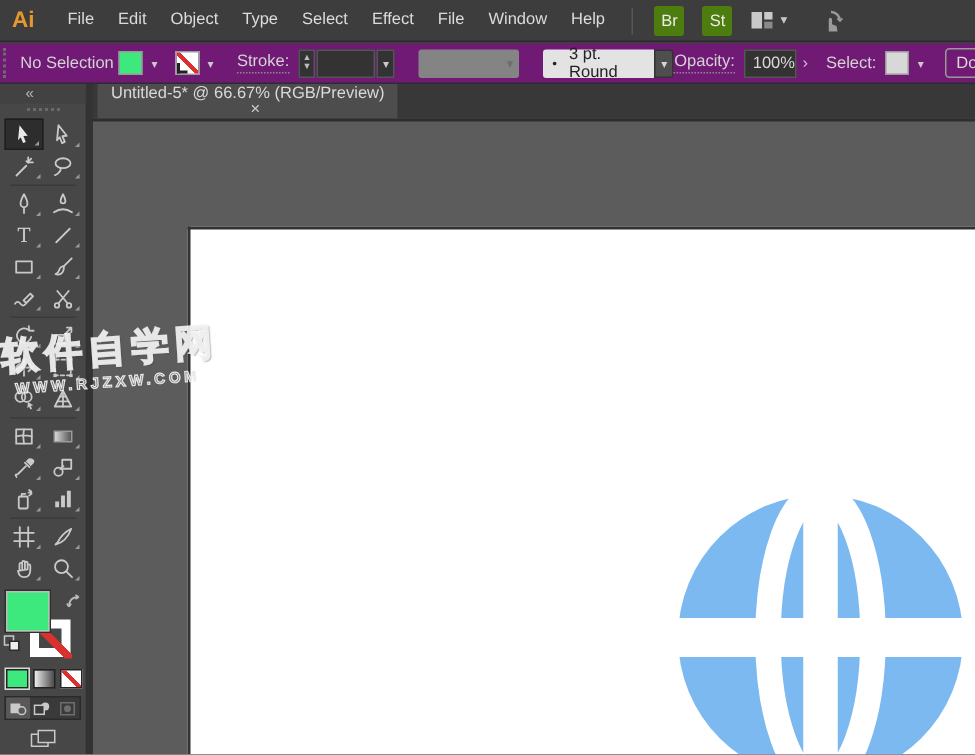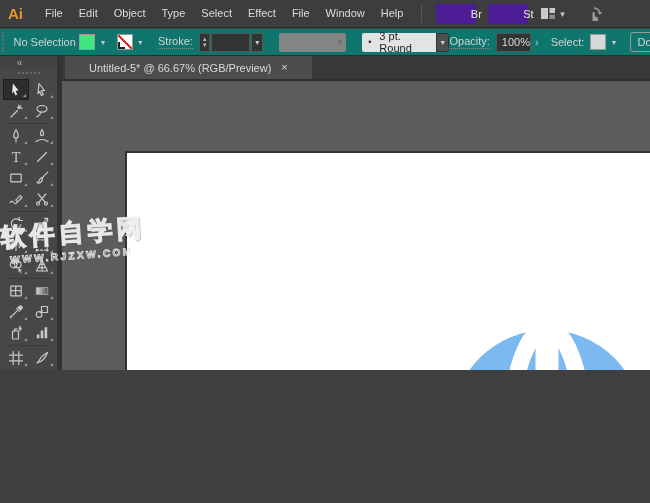--- a/index.html
+++ b/index.html
@@ -1,33 +1,33 @@
 <!DOCTYPE html>
 <html><head>
 <meta charset="utf-8">
 <style>
   * { margin:0; padding:0; box-sizing:border-box; }
   html,body { width:650px; height:503px; overflow:hidden; }
   body { font-family:"Liberation Sans","DejaVu Sans",sans-serif; background:#3f3f3f; }
-  #app { position:relative; width:650px; height:370px; overflow:hidden; background:#3f3f3f; }
+  #app { position:relative; width:650px; height:503px; overflow:hidden; background:#3f3f3f; }
 
   
   .menubar { position:absolute; top:0; left:0; right:0; height:28px; background:#3d3d3d;
     border-bottom:1px solid #2b2b2b; display:flex; align-items:center; padding-left:8px; }
   .ai-logo { color:#e8962e; font-weight:bold; font-size:15px; margin-right:14px; letter-spacing:0; }
   .menu-item { color:#dcdcdc; font-size:11px; padding:0 8px; line-height:27px; cursor:default; }
   .mb-sep { width:1px; height:18px; background:#565656; margin:0 8px 0 10px; }
-  .mb-btn { width:20px; height:20px; background:#4c1d95; border-radius:2px; color:#ececec;
-    font-size:11px; display:flex; align-items:center; justify-content:center; margin:0 6px;padding-left:40px; }
+  .mb-btn { width:20px; height:20px; background:#4d7c0f; border-radius:2px; color:#ececec;
+    font-size:11px; display:flex; align-items:center; justify-content:center; margin:0 6px; }
   .ws-wrap { display:flex; align-items:center; margin:0 6px; }
   .chev { color:#c9c9c9; font-size:9px; margin-left:4px; }
   .touch-wrap { margin-left:14px; display:flex; align-items:center; }
 
   
-  .controlbar { position:absolute; top:29px; left:0; right:0; height:27px; background:#0f766e;
+  .controlbar { position:absolute; top:29px; left:0; right:0; height:27px; background:#701a75;
     border-bottom:1px solid #2c2c2c; display:flex; align-items:center; overflow:hidden; }
   .cb-grip { width:6px; height:20px; margin-left:2px; border-left:2px dotted #6d6d6d; }
   .cb-label { color:#d3d3d3; font-size:11px; white-space:nowrap; }
   .cb-label.dotted { border-bottom:1px dotted #8a8a8a; padding-bottom:1px; }
   .no-sel { margin:0 10px 0 6px; width:56px; }
   .swatch { width:18px; height:16px; border:1px solid #9a9a9a; position:relative; }
   .swatch.stroke-none { background:#fff; }
   .swatch.stroke-none::before { content:""; position:absolute; inset:0;
     background:linear-gradient(45deg, transparent 43%, #d93030 43%, #d93030 57%, transparent 57%); }
   .swatch.stroke-none::after { content:""; position:absolute; left:0; bottom:0; width:5px; height:5px;
@@ -97,21 +97,21 @@
 
   .screen-btn { margin-top:6px; display:flex; justify-content:center; }
 
   
   .gutter { position:absolute; top:0; left:57px; width:5px; height:447px; background:#333; }
 
   
   .docpane { position:absolute; top:0; left:62px; right:0; bottom:0; }
   .tabbar { height:23px; background:#383838; display:flex; align-items:flex-end; }
   .tab { height:23px; margin-left:3px; background:#4d4d4d; display:flex; align-items:center;
-    padding:0 24px; border-radius:1px 1px 0 0; }
+    padding:0 9px; border-radius:1px 1px 0 0;flex-direction:column; }
   .tab-title { color:#d9d9d9; font-size:11px; white-space:nowrap; }
   .tab-close { color:#cfcfcf; font-size:11px; margin-left:10px; line-height:11px; }
 
   .canvas { position:absolute; top:23px; left:0; right:0; bottom:0; background:#5c5c5c;
     border-top:2px solid #2e2e2e; overflow:hidden; }
   .artboard { position:absolute; left:63px; top:70px; width:600px; height:420px; background:#fff;
     border-left:2px solid #323232; border-top:2px solid #323232; }
   .globe { position:absolute; left:320px; top:172px; }
 
   

